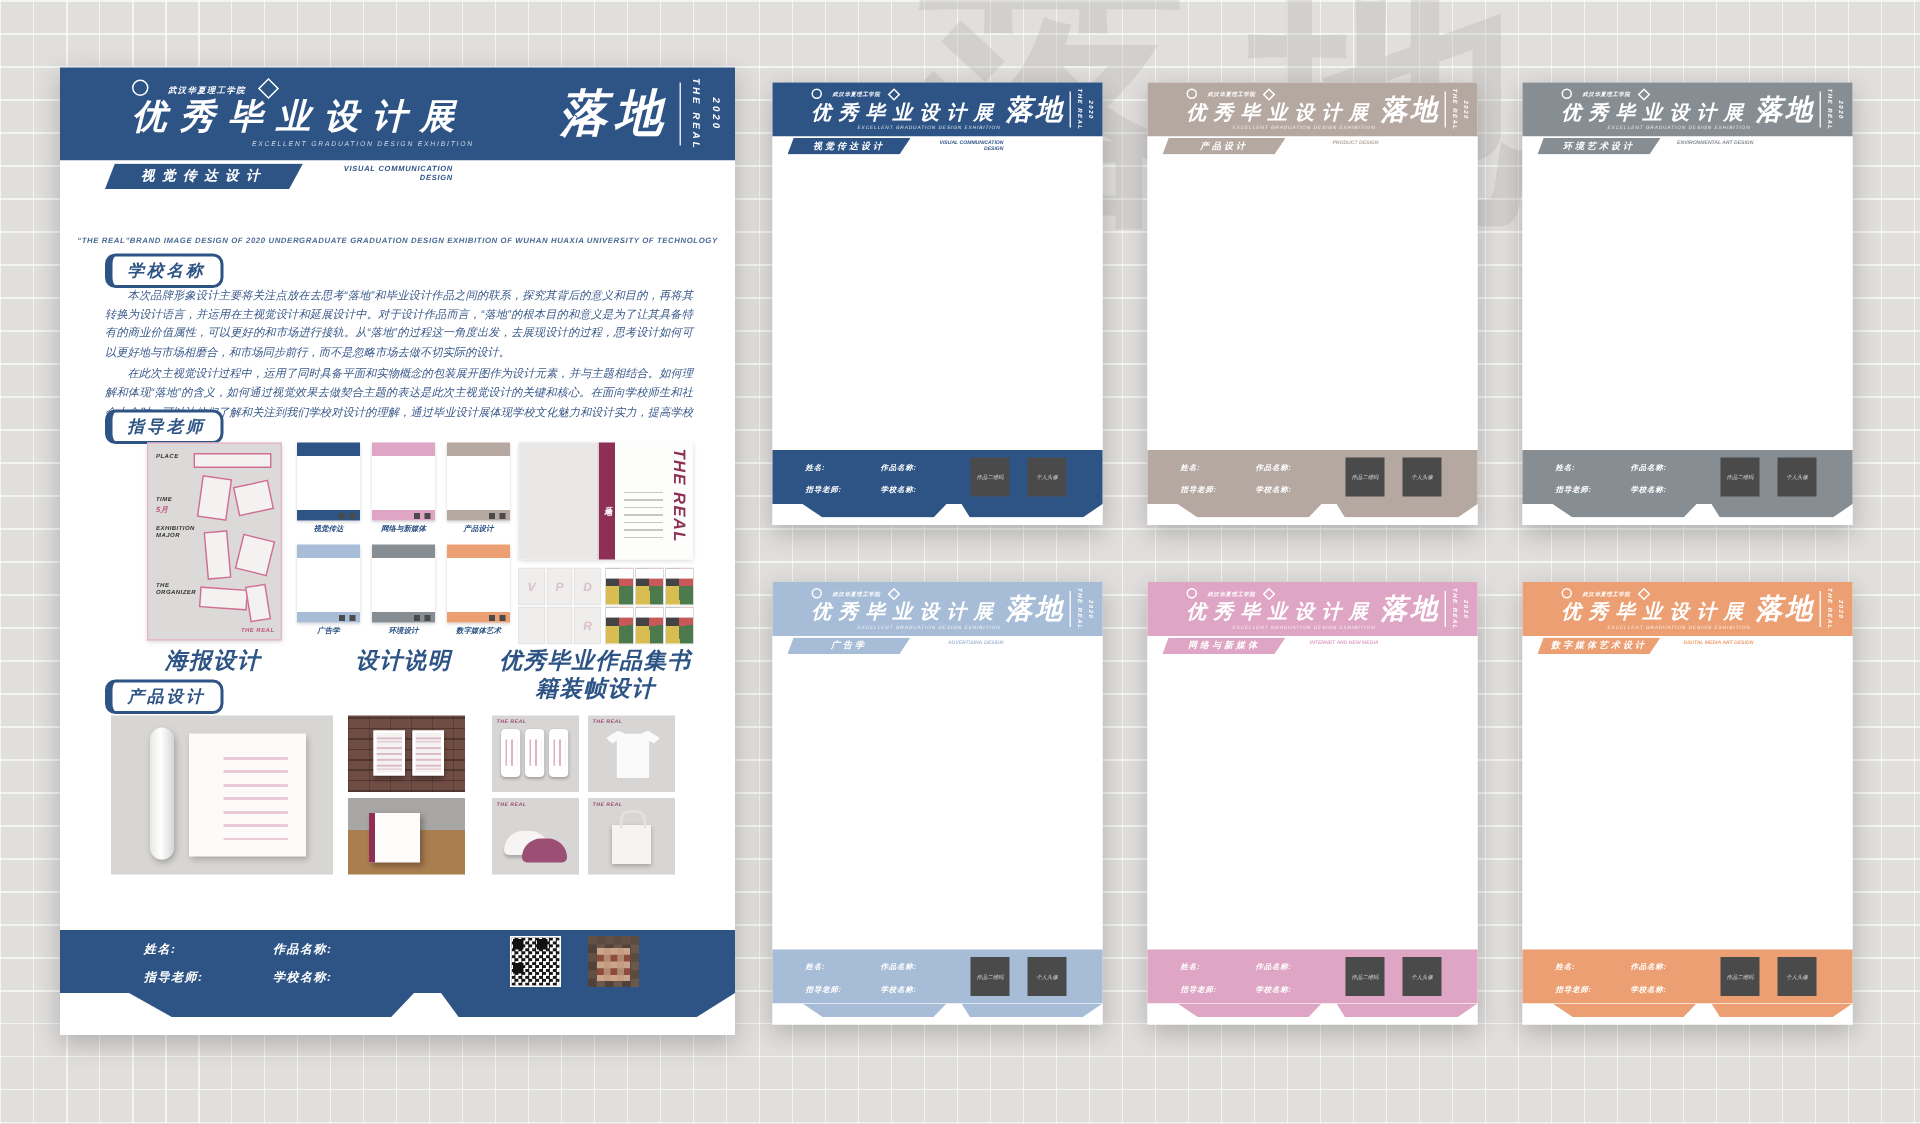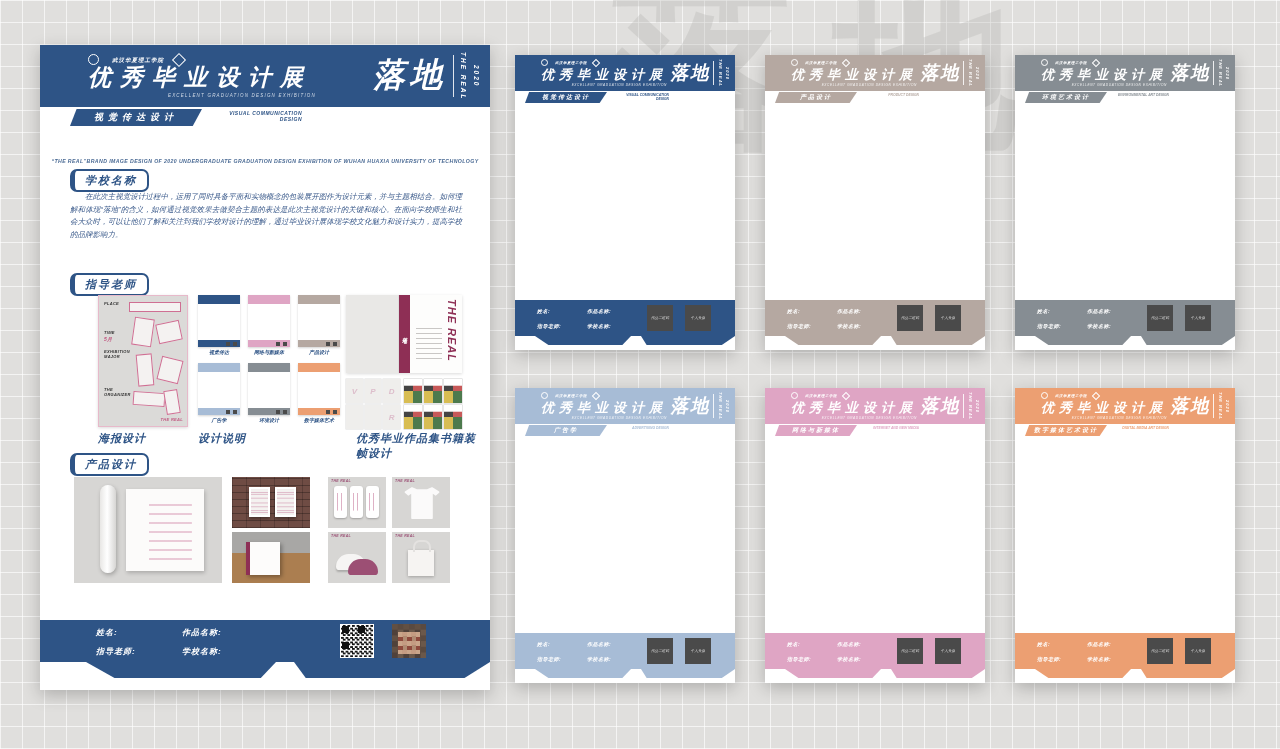--- a/index.html
+++ b/index.html
@@ -47,21 +47,21 @@
         repeating-linear-gradient(0deg,rgba(110,120,145,.055) 0 1px,transparent 1px 26px),
         repeating-linear-gradient(90deg,rgba(110,120,145,.05) 0 1px,transparent 1px 30px),
         repeating-linear-gradient(57deg,rgba(110,120,145,.06) 0 1px,transparent 1px 46px),
         repeating-linear-gradient(-33deg,rgba(110,120,145,.05) 0 1px,transparent 1px 54px)}
   
   .thumb-poster{position:absolute;left:58px;top:250px;width:88px;height:130px;background:#dbdad8;
         border:1px solid #e7b9ca;box-shadow:0 1px 3px rgba(0,0,0,.15)}
   .tp-txt{position:absolute;font-size:4px;font-weight:bold;color:#333;letter-spacing:.3px}
   .tp-pink{color:#c15880}
   .tp-box{position:absolute;background:#f4f2f1;border:1px solid #cf6f93}
-  .sec-label{position:absolute;top:386px;text-align:left;font-size:11px;font-weight:bold;color:#2e5486;letter-spacing:1px}
+  .sec-label{position:absolute;top:386px;text-align:center;font-size:15px;font-weight:bold;color:#2e5486;letter-spacing:1px}
   .mini{position:absolute;width:42px;height:52px;background:#fff;box-shadow:0 1px 2px rgba(0,0,0,.18)}
   .mini-top{position:absolute;left:0;top:0;right:0;height:9px;background:var(--c)}
   .mini-bot{position:absolute;left:0;bottom:0;right:0;height:7px;background:var(--c)}
   .mini-bot i{position:absolute;top:1.5px;width:4px;height:4px;background:#4a4a4a}
   .mini-label{position:absolute;width:42px;text-align:center;font-size:5px;color:#2e5486;font-weight:bold}
   .book-spread{position:absolute;left:306px;top:250px;width:116px;height:78px;background:#fff;
         box-shadow:0 1px 3px rgba(0,0,0,.15);display:flex}
   .bk-left{width:52px;background:#e9e8e6;border-right:1px solid #ddd;position:relative}
   .bk-spine{width:11px;background:#8e2f55;color:#fff;writing-mode:vertical-rl;
         font-size:5px;font-weight:bold;letter-spacing:1px;display:flex;align-items:center;justify-content:center}
@@ -186,20 +186,21 @@
     </div>
   </div>
   <div class="m-tabrow">
     <div class="m-tab">视觉传达设计</div>
     <div class="m-taben">VISUAL COMMUNICATION DESIGN</div>
   </div>
   <div class="m-h1en">“THE REAL”BRAND IMAGE DESIGN OF 2020 UNDERGRADUATE GRADUATION DESIGN EXHIBITION OF WUHAN HUAXIA UNIVERSITY OF TECHNOLOGY</div>
 
   <div class="badge" style="top:124px">学校名称</div>
   <div class="m-paras">
+    <p>本次品牌形象设计主要将关注点放在去思考“落地”和毕业设计作品之间的联系，探究其背后的意义和目的，再将其转换为设计语言，并运用在主视觉设计和延展设计中。对于设计作品而言，“落地”的根本目的和意义是为了让其具备特有的商业价值属性，可以更好的和市场进行接轨。从“落地”的过程这一角度出发，去展现设计的过程，思考设计如何可以更好地与市场相磨合，和市场同步前行，而不是忽略市场去做不切实际的设计。</p>
     <p>在此次主视觉设计过程中，运用了同时具备平面和实物概念的包装展开图作为设计元素，并与主题相结合。如何理解和体现“落地”的含义，如何通过视觉效果去做契合主题的表达是此次主视觉设计的关键和核心。在面向学校师生和社会大众时，可以让他们了解和关注到我们学校对设计的理解，通过毕业设计展体现学校文化魅力和设计实力，提高学校的品牌影响力。</p>
   </div>
 
   <div class="badge" style="top:228px">指导老师</div>
 
   <div class="thumb-poster">
     <span class="tp-txt" style="left:5px;top:5px">PLACE</span>
     <span class="tp-txt" style="left:5px;top:34px">TIME</span>
     <span class="tp-txt tp-pink" style="left:5px;top:40px;font-size:5px">5月</span>
     <span class="tp-txt" style="left:5px;top:54px;width:24px;line-height:1.2">EXHIBITION MAJOR</span>
@@ -282,21 +283,21 @@
     <div class="pg">R</div>
   </div>
   <div class="covers-grid">
     <div class="cv"></div>
       <div class="cv"></div>
       <div class="cv"></div>
     <div class="cv"></div>
       <div class="cv"></div>
       <div class="cv"></div>
   </div>
-  <div class="sec-label" style="left:316px;width:130px">优秀毕业作品集书籍装帧设计</div>
+  <div class="sec-label" style="left:292px;width:130px">优秀毕业作品集书籍装帧设计</div>
 
   <div class="badge" style="top:408px">产品设计</div>
 
   <div class="ph" style="left:34px;top:432px;width:148px;height:106px">
     <div class="roll-tube"></div>
     <div class="roll-poster"></div>
   </div>
   <div class="ph brick" style="left:192px;top:432px;width:78px;height:51px">
     <div class="frame" style="left:17px"></div>
     <div class="frame" style="left:43px"></div>

